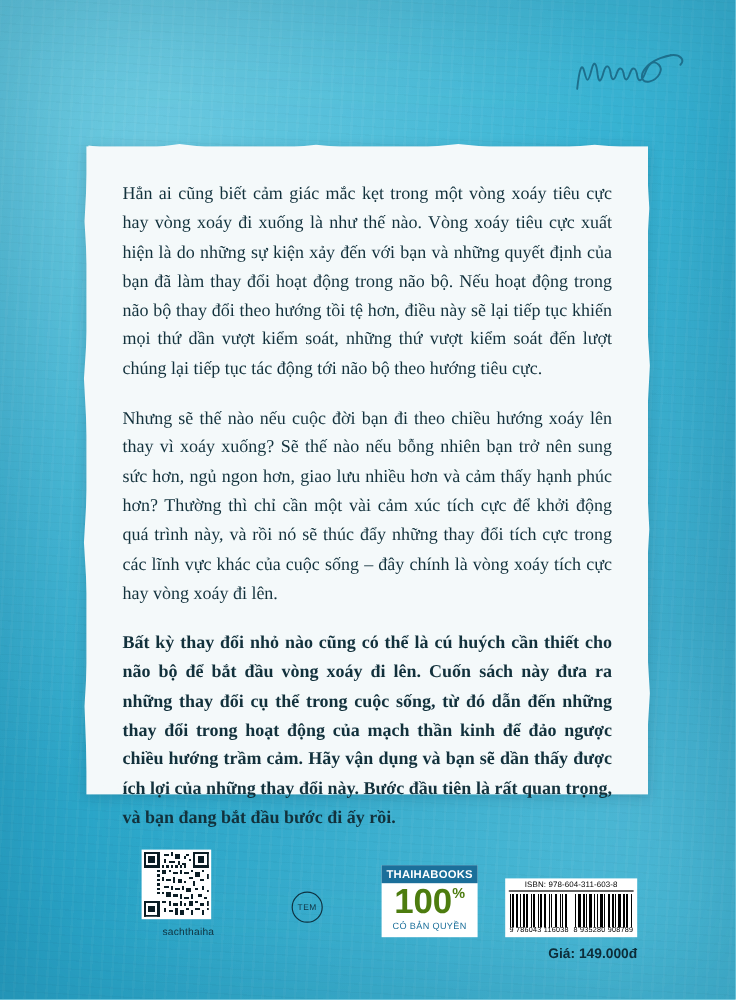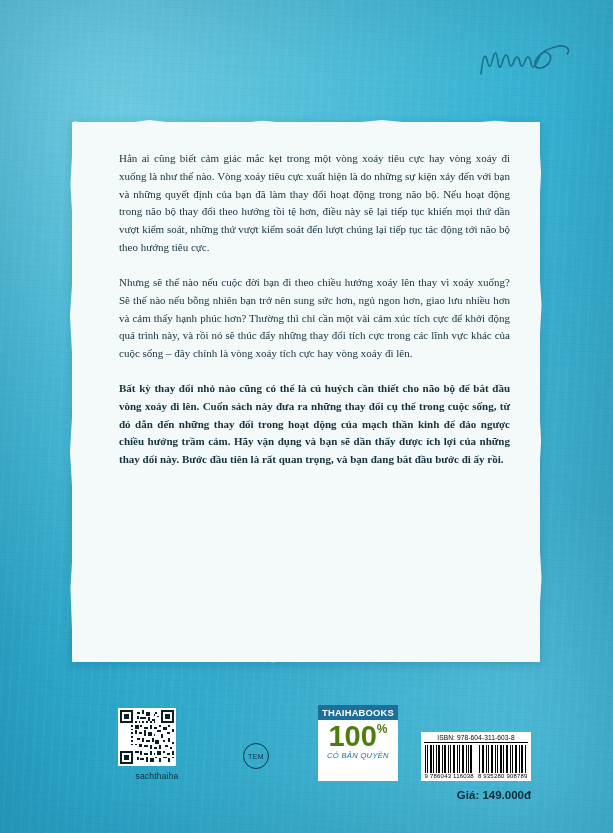--- a/index.html
+++ b/index.html
@@ -76,22 +76,22 @@
   }
   .panel-inner {
     position: absolute;
     left: 0; top: 0;
     width: 100%;
     height: 100%;
     padding: 28px 30px 22px 30px;
     box-sizing: border-box;
   }
   .panel p {
-    margin: 0 0 17px 17px;
-    font-size: 11px;
+    margin: 0 0 17px 0;
+    font-size: 15px;
     line-height: 1.62;
     color: #12313c;
     text-align: justify;
     text-justify: inter-word;
     hyphens: none;
   }
   .panel p:last-child { margin-bottom: 0; font-weight: bold; }
 
   
   .footer {
@@ -145,21 +145,21 @@
   }
 
   
   .badge {
     position: absolute;
     left: 318px;
     bottom: 52px;
     width: 80px;
     background: #fff;
     text-align: center;
-    padding: 3px 0 20px 0;
+    padding: 3px 0 4px 0;
     box-sizing: border-box;
   }
   .badge-top {
     background: #1b6f9a;
     color: #fff;
     font-family: "Liberation Sans", sans-serif;
     font-weight: bold;
     font-size: 9.4px;
     letter-spacing: 0.2px;
     padding: 2px 0 2px 0;
@@ -180,21 +180,20 @@
     vertical-align: super;
     position: relative;
     top: -2px;
   }
   .badge-sub {
     font-family: "Liberation Sans", sans-serif;
     font-size: 7.6px;
     color: #1b6f9a;
     letter-spacing: 0.3px;
     padding-bottom: 1px;
-    font-style: italic;
   }
 
   
   .isbn-block {
     position: absolute;
     left: 421px;
     bottom: 52px;
     width: 110px;
     background: #fff;
     box-sizing: border-box;

